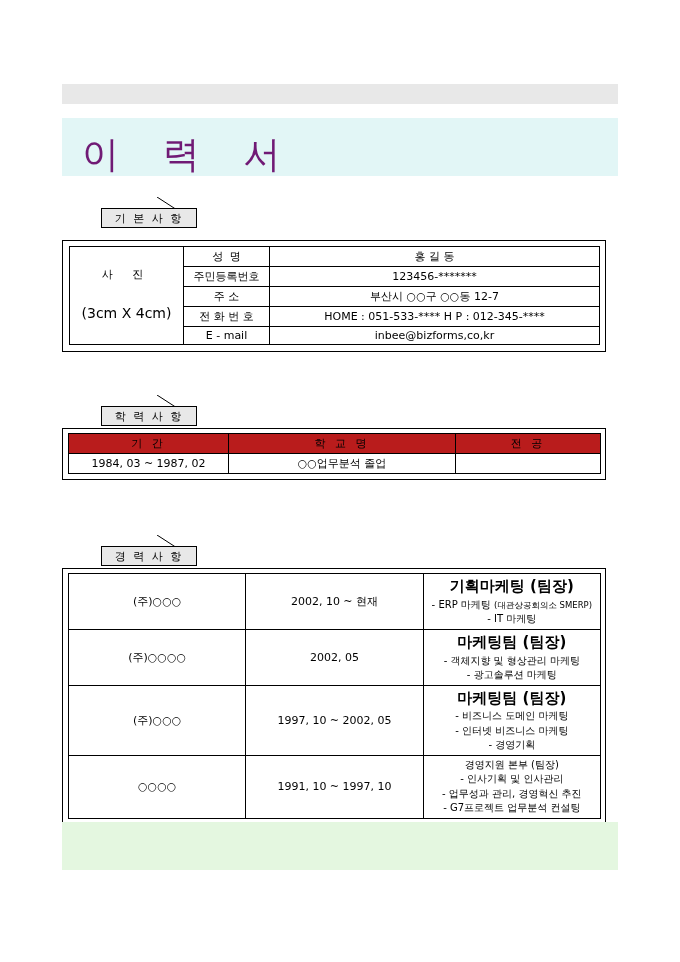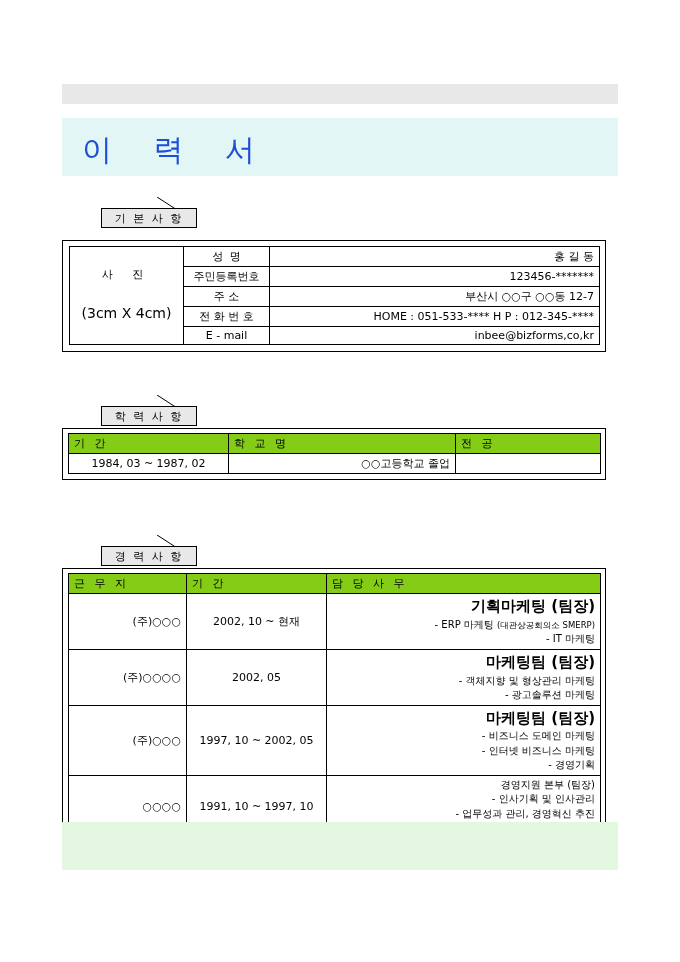--- a/index.html
+++ b/index.html
@@ -37,23 +37,23 @@
     left: 62px;
     top: 118px;
     width: 556px;
     height: 58px;
     background: #e2f6f6;
   }
   .title-text {
     position: absolute;
     left: 20px;
     top: 12px;
-    font-size: 30px;
+    font-size: 37px;
     letter-spacing: 16px;
-    color: #1d4ed8;
+    color: #701a75;
     font-family: "DejaVu Sans", "Liberation Sans", sans-serif;
     white-space: nowrap;
   }
   
   .bottom-band {
     position: absolute;
     left: 62px;
     top: 822px;
     width: 556px;
     height: 48px;
@@ -98,22 +98,22 @@
   }
   table.grid td, table.grid th {
     border: 1px solid #000;
     padding: 2px 5px;
     font-size: 11px;
     vertical-align: middle;
     font-weight: normal;
     box-sizing: border-box;
   }
   .c { text-align: center; }
-  .l { text-align: right; }
-  .hdr { background: #84cc16; text-align: left; letter-spacing: 3px; }
+  .l { text-align: center; }
+  .hdr { background: #b91c1c; text-align: center; letter-spacing: 3px; }
 
   
   #basic-block {
     position: absolute;
     left: 62px;
     top: 240px;
   }
   .photo-cell {
     width: 114px;
     text-align: center;
@@ -214,46 +214,41 @@
     <div class="outer-frame" style="width:544px; padding:4px 5px 5px 5px;">
       <table class="grid" style="width:533px;">
         <tbody>
             <tr>
           <th class="hdr" style="width:160px;">기      간</th>
           <th class="hdr" style="width:227px;">학      교      명</th>
           <th class="hdr">전      공</th>
         </tr>
         <tr>
           <td class="c">1984, 03 ~ 1987, 02</td>
-          <td class="l">○○고등학교 졸업</td>
+          <td class="l">○○업무분석 졸업</td>
           <td class="c"></td>
         </tr>
       </tbody>
         </table>
     </div>
   </div>
 
   <div class="section" style="left:62px; top:546px;">
     <div class="sec-wrap">
       <div class="sec-label">경 력 사 항</div>
       <svg class="diag" viewBox="0 0 34 22">
         <line x1="0" y1="0" x2="34" y2="22" stroke="#000" stroke-width="1"></line>
       </svg>
     </div>
   </div>
 
   <div class="career-block">
     <div class="outer-frame" style="width:544px; padding:4px 5px 5px 5px;">
       <table class="grid" style="width:533px;">
         <tbody>
-            <tr>
-          <th class="hdr" style="width:118px;">근  무  지</th>
-          <th class="hdr" style="width:140px;">기      간</th>
-          <th class="hdr">담 당 사 무</th>
-        </tr>
 
         <tr>
           <td class="l">(주)○○○</td>
           <td class="c">2002, 10 ~ 현재</td>
           <td class="l duty-cell">
             <div class="duty-title">기획마케팅 (팀장)</div>
             <div class="duty-item">
               <span>- ERP 마케팅</span>
               <span class="duty-small">(대관상공회의소 SMERP)</span>
             </div>

